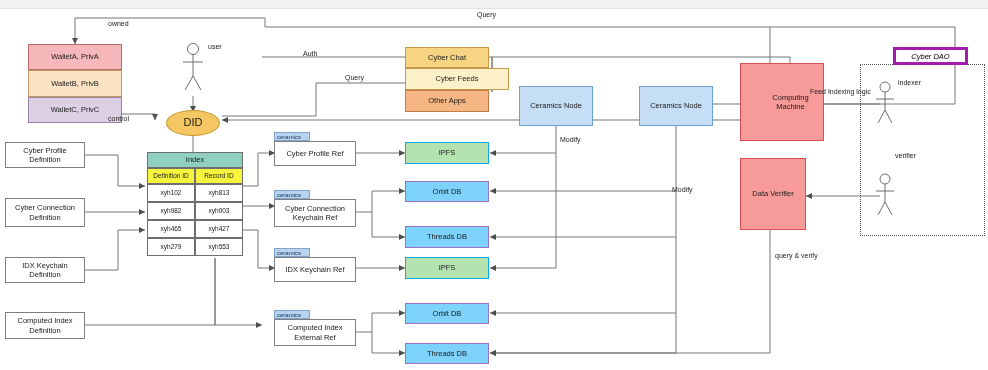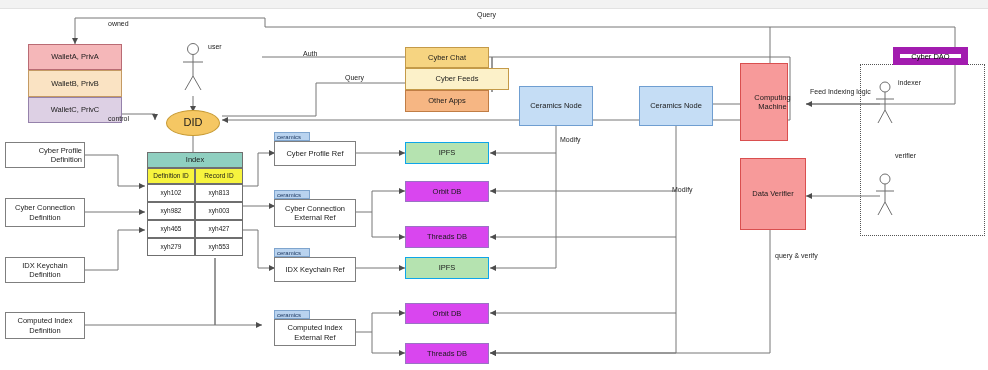--- a/index.html
+++ b/index.html
@@ -18,25 +18,25 @@
   .plain{background:#ffffff;border:1px solid #7f7f7f;}
   .idxhead{background:#8fcfc0;border:1px solid #6f6f6f;}
   .idxcolhead{background:#f7f43e;border:1px solid #6f6f6f;}
   .idxcell{background:#ffffff;border:1px solid #6f6f6f;}
   .appChat{background:#f6d481;border:1px solid #c49a48;}
   .appFeeds{background:#fcf1c9;border:1px solid #c49a48;}
   .appOther{background:#f6b683;border:1px solid #c07d45;}
   .cnode{background:#c5ddf5;border:1px solid #6f9ed1;}
   .red{background:#f79a9a;border:1px solid #d94f4f;}
   .ipfs{background:#b5e3b0;border:1px solid #0ea5e9;}
-  .db{background:#d946ef;border:1px solid #9a72c4;}
+  .db{background:#7dd3fc;border:1px solid #9a72c4;}
   .reftab{position:absolute;background:#b9d3ef;border:1px solid #7fa5ce;font-size:6px;color:#17335c;
           display:flex;align-items:center;justify-content:flex-start;padding-left:2px;box-sizing:border-box;}
-  .daobox{position:absolute;background:#ffffff;border:7px solid #a21caf;box-sizing:border-box;
-          display:flex;align-items:center;justify-content:center;font-size:7.5px;}
+  .daobox{position:absolute;background:#ffffff;border:3px solid #a21caf;box-sizing:border-box;
+          display:flex;align-items:center;justify-content:center;font-size:7.5px;font-style:italic;}
   .daoarea{position:absolute;border:1px dotted #555;box-sizing:border-box;background:transparent;}
 </style>
 </head>
 <body>
 
 <div id="stage">
 
   <div id="topbar"></div>
 
   <svg id="svg" xmlns="http://www.w3.org/2000/svg">
@@ -122,21 +122,21 @@
     <span>WalletB, PrivB</span>
   </div>
   <div class="node wC" style="left:28px;top:97px;width:94px;height:26px;">
     <span>WalletC, PrivC</span>
   </div>
 
   <div class="node did" style="left:166px;top:110px;width:54px;height:26px;">
     <span>DID</span>
   </div>
 
-  <div class="node plain" style="left:5px;top:142px;width:80px;height:26px;text-align:right;">
+  <div class="node plain" style="left:5px;top:142px;width:80px;height:26px;">
     <span>Cyber Profile Definition</span>
   </div>
   <div class="node plain" style="left:5px;top:198px;width:80px;height:29px;">
     <span>Cyber Connection Definition</span>
   </div>
   <div class="node plain" style="left:5px;top:257px;width:80px;height:26px;">
     <span>IDX Keychain Definition</span>
   </div>
   <div class="node plain" style="left:5px;top:312px;width:80px;height:27px;">
     <span>Computed Index Definition</span>
@@ -184,21 +184,21 @@
     <span>ceramics</span>
     </div>
   <div class="node plain" style="left:274px;top:141px;width:82px;height:25px;">
     <span>Cyber Profile Ref</span>
     </div>
 
   <div class="reftab" style="left:274px;top:190px;width:36px;height:9px;">
     <span>ceramics</span>
     </div>
   <div class="node plain" style="left:274px;top:199px;width:82px;height:28px;">
-    <span>Cyber Connection External Ref</span>
+    <span>Cyber Connection Keychain Ref</span>
     </div>
 
   <div class="reftab" style="left:274px;top:248px;width:36px;height:9px;">
     <span>ceramics</span>
     </div>
   <div class="node plain" style="left:274px;top:257px;width:82px;height:25px;">
     <span>IDX Keychain Ref</span>
     </div>
 
   <div class="reftab" style="left:274px;top:310px;width:36px;height:9px;">
@@ -237,21 +237,21 @@
     <span>Other Apps</span>
     </div>
 
   <div class="node cnode" style="left:519px;top:86px;width:74px;height:40px;">
     <span>Ceramics Node</span>
     </div>
   <div class="node cnode" style="left:639px;top:86px;width:74px;height:40px;">
     <span>Ceramics Node</span>
     </div>
 
-  <div class="node red" style="left:740px;top:63px;width:48px;height:78px;padding-left:19px;">
+  <div class="node red" style="left:740px;top:63px;width:84px;height:78px;padding-left:19px;">
     <span>Computing Machine</span>
     </div>
   <div class="node red" style="left:740px;top:158px;width:66px;height:72px;">
     <span>Data Verifier</span>
     </div>
 
   <div class="daoarea" style="left:860px;top:64px;width:125px;height:172px;"></div>
   <div class="daobox" style="left:893px;top:47px;width:75px;height:18px;">
     <span>Cyber DAO</span>
     </div>

